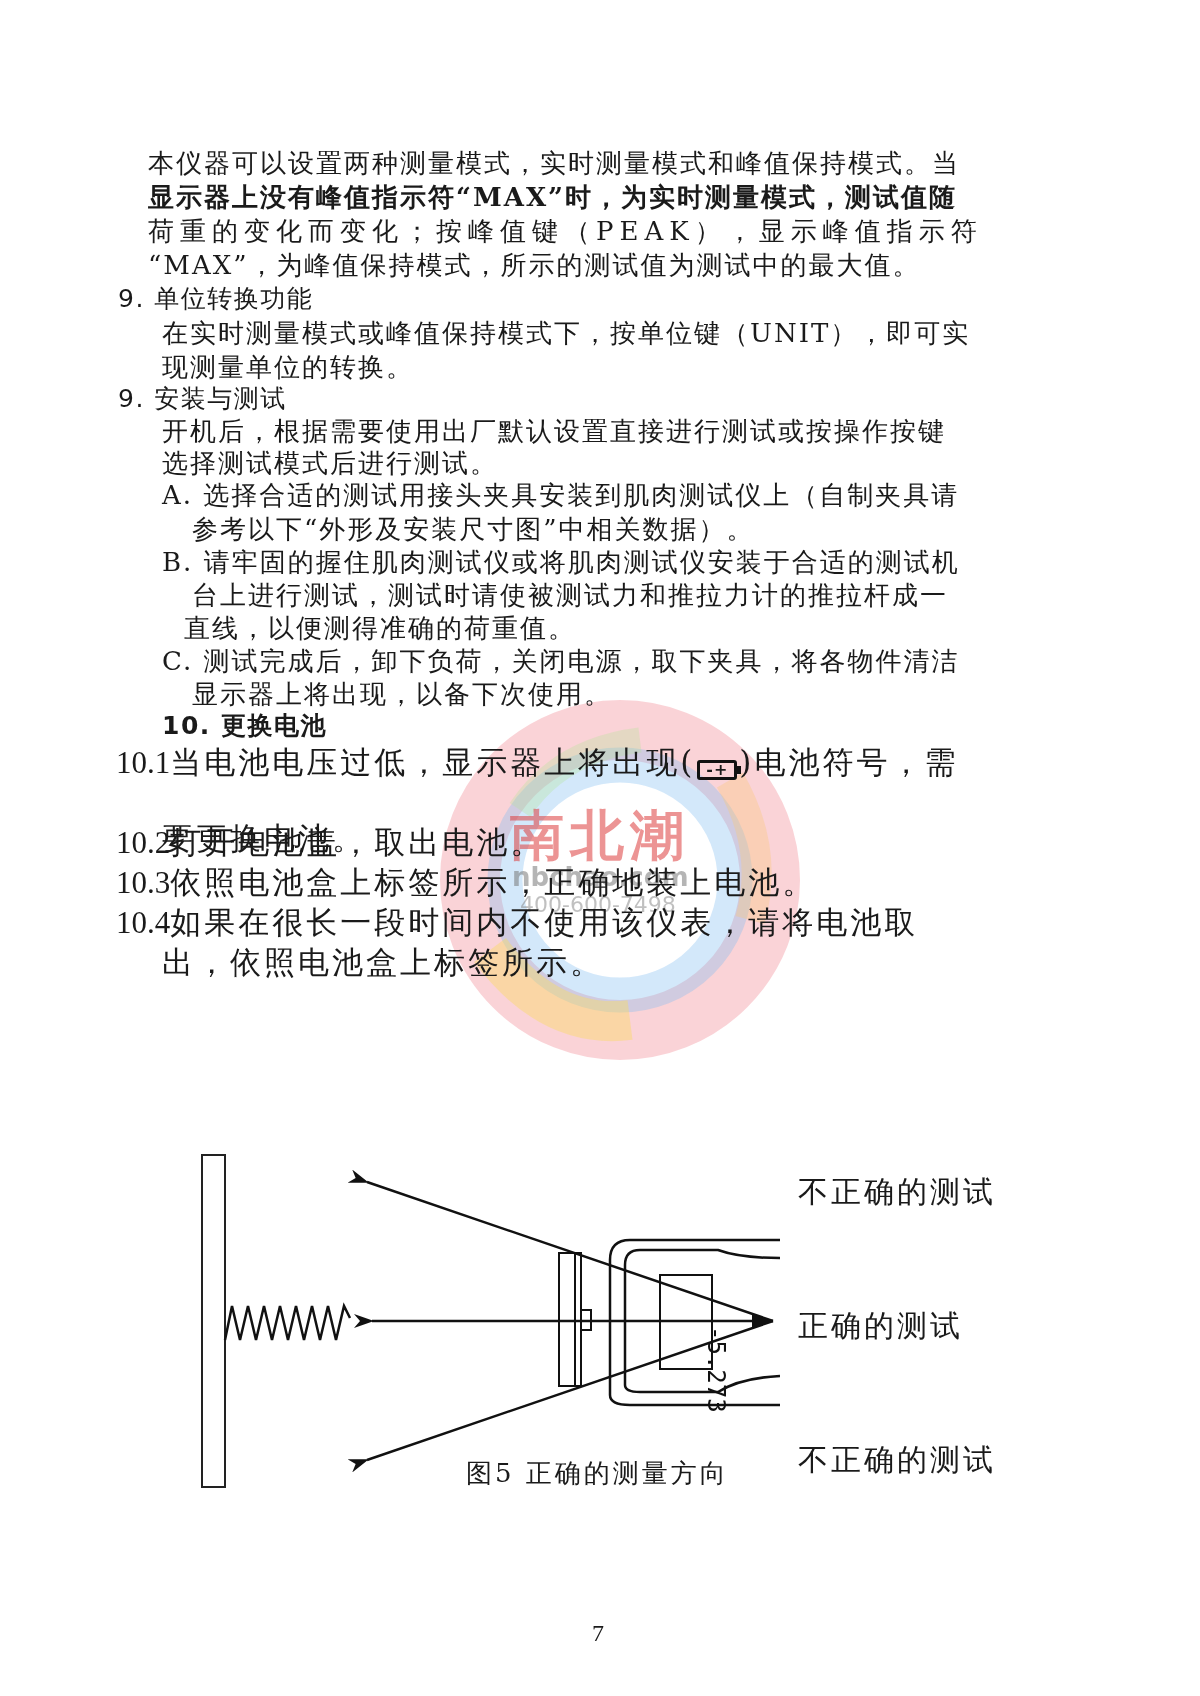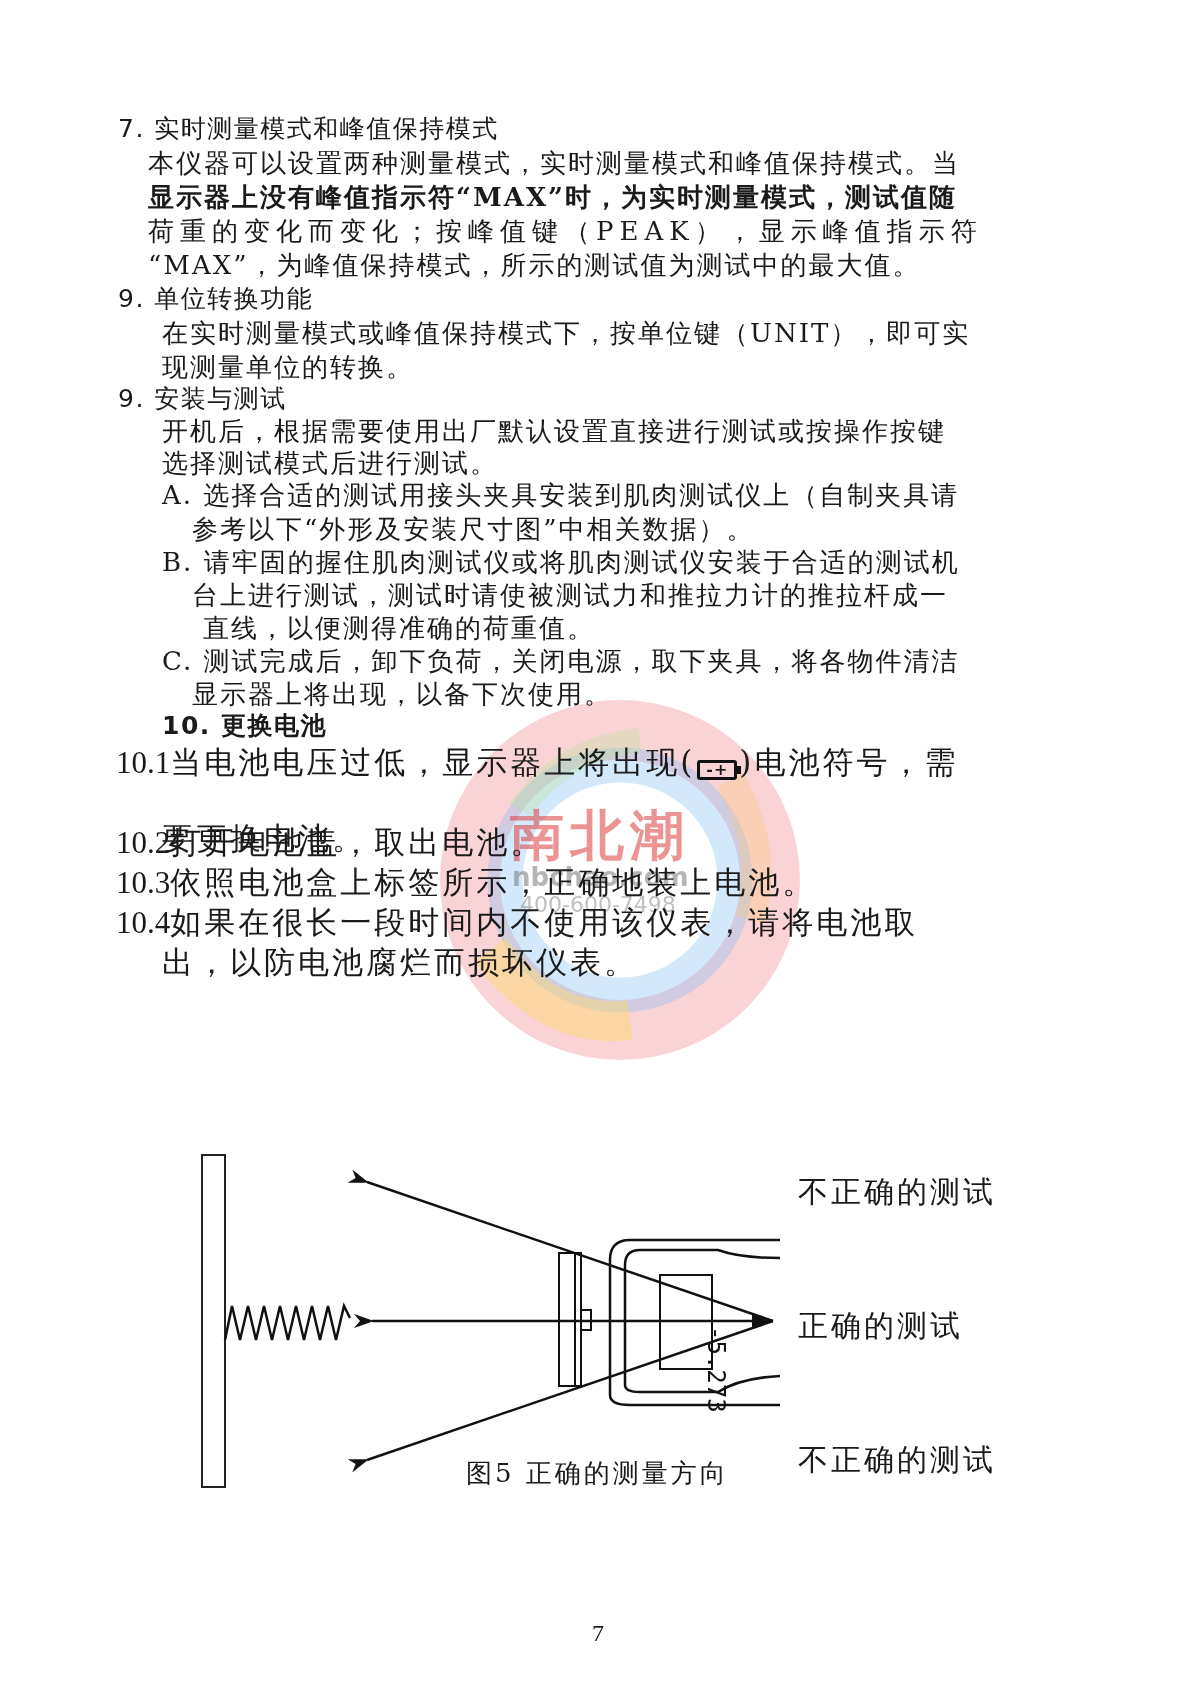--- a/index.html
+++ b/index.html
@@ -41,21 +41,20 @@
     <circle cx="190" cy="190" r="150" fill="none" stroke="rgba(240,130,140,0.35)" stroke-width="60"></circle>
     <circle cx="190" cy="190" r="115" fill="none" stroke="rgba(130,190,240,0.35)" stroke-width="35"></circle>
     <path d="M60 260 Q120 340 200 330" fill="none" stroke="rgba(250,220,90,0.4)" stroke-width="40"></path>
     <path d="M300 90 Q340 160 320 230" fill="none" stroke="rgba(250,200,120,0.35)" stroke-width="30"></path>
     <path d="M90 120 Q130 60 210 50" fill="none" stroke="rgba(180,230,150,0.3)" stroke-width="25"></path>
   </svg>
   <div class="wm-text-cn">南北潮</div>
   <div class="wm-text-url">nbchao.com</div>
   <div class="wm-text-tel">400-600-7498</div>
 
-  <div class="line heading" style="left:118px; top:112px;">7. 实时测量模式和峰值保持模式</div>
   <div class="line" style="left:148px; top:146px;">本仪器可以设置两种测量模式，实时测量模式和峰值保持模式。当</div>
   <div class="line" style="left:148px; top:180px;font-weight:bold;">显示器上没有峰值指示符“MAX”时，为实时测量模式，测试值随</div>
   <div class="line" style="left:148px; top:214px; letter-spacing:6px;">荷重的变化而变化；按峰值键（PEAK），显示峰值指示符</div>
   <div class="line" style="left:148px; top:248px;">“MAX”，为峰值保持模式，所示的测试值为测试中的最大值。</div>
 
   <div class="line heading" style="left:118px; top:282px;">9. 单位转换功能</div>
   <div class="line" style="left:162px; top:316px;">在实时测量模式或峰值保持模式下，按单位键（UNIT），即可实</div>
   <div class="line" style="left:162px; top:350px;">现测量单位的转换。</div>
 
   <div class="line heading" style="left:118px; top:382px;">9. 安装与测试</div>
@@ -66,21 +65,21 @@
     <span>A.</span>
     <span>选择合适的测试用接头夹具安装到肌肉测试仪上（自制夹具请</span>
   </div>
   <div class="line" style="left:162px; top:545px;">
     <span>B.</span>
     <span>请牢固的握住肌肉测试仪或将肌肉测试仪安装于合适的测试机</span>
   </div>
 
   <div class="line" style="left:192px; top:512px;">参考以下“外形及安装尺寸图”中相关数据）。</div>
   <div class="line" style="left:192px; top:578px;">台上进行测试，测试时请使被测试力和推拉力计的推拉杆成一</div>
-  <div class="line" style="left:203px; top:611px;">直线，以便测得准确的荷重值。</div>
+  <div class="line" style="left:184px; top:611px;">直线，以便测得准确的荷重值。</div>
 
   <div class="line" style="left:162px; top:644px;">
     <span>C.</span>
     <span>测试完成后，卸下负荷，关闭电源，取下夹具，将各物件清洁</span>
   </div>
   <div class="line" style="left:192px; top:677px;">显示器上将出现，以备下次使用。</div>
 
   <div class="line heading" style="left:162px; top:709px;font-weight:bold;">10. 更换电池</div>
 
   <div class="line big" style="left:116px; top:742px;">
@@ -92,21 +91,21 @@
     <span class="num">10.2</span><span>打开电池盖，取出电池。</span>
   </div>
 
   <div class="line big" style="left:116px; top:862px;">
     <span class="num">10.3</span><span>依照电池盒上标签所示，正确地装上电池。</span>
   </div>
 
   <div class="line big" style="left:116px; top:902px;">
     <span class="num">10.4</span><span>如果在很长一段时间内不使用该仪表，请将电池取</span>
   </div>
-  <div class="line big" style="left:162px; top:942px;">出，以防电池腐烂而损坏仪表。</div>
+  <div class="line big" style="left:162px; top:942px;">出，依照电池盒上标签所示。</div>
 
   <svg class="diagram" width="1200" height="1696" viewBox="0 0 1200 1696">
     <defs>
       <marker id="ah" viewBox="0 0 20 14" refX="2" refY="7" markerWidth="20" markerHeight="14" markerUnits="userSpaceOnUse" orient="auto-start-reverse">
         <path d="M0 7 L20 0 L14 7 L20 14 Z" fill="#111"></path>
       </marker>
     </defs>
 
     <rect x="202" y="1155" width="23" height="332" fill="#fff" stroke="#222" stroke-width="2"></rect>
 

